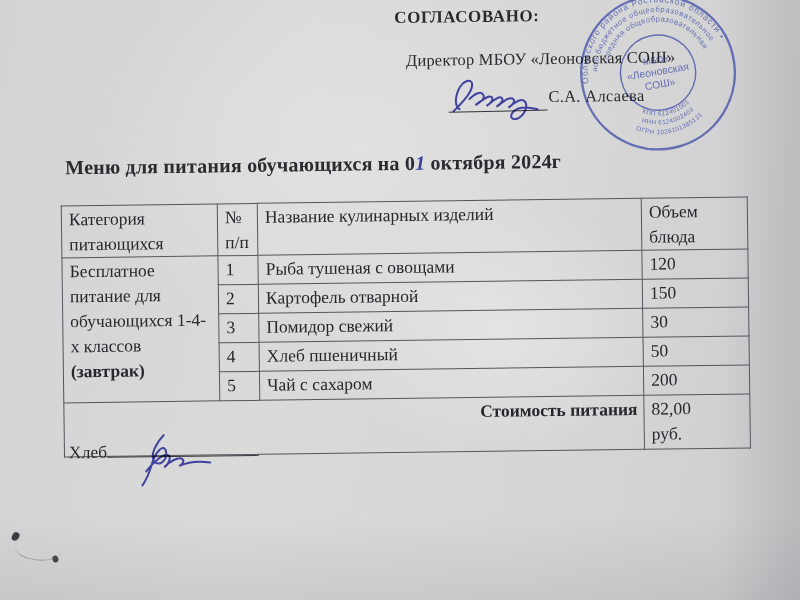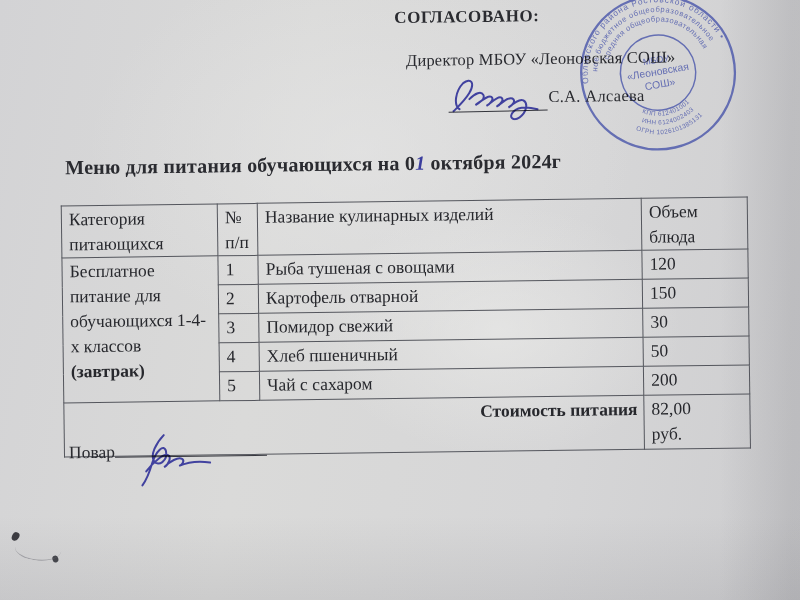--- a/index.html
+++ b/index.html
@@ -146,21 +146,21 @@
     <tr>
       <td class="footlabel" colspan="3">Стоимость питания</td>
       <td class="footval vol">
         <div>82,00</div>
         <div>руб.</div>
       </td>
     </tr>
   </tbody>
     </table>
 
-  <div class="abs cook"><span>Повар</span><span class="cookline"></span></div>
+  <div class="abs cook"><span>Хлеб</span><span class="cookline"></span></div>
 
   <svg class="abs sigsvg" style="left:130px;top:428px;" width="90" height="56" viewBox="0 0 90 56">
     <path d="M32,4 C24,12 18,24 22,30 C26,36 36,30 34,20 C32,12 24,20 20,32 C17,42 13,50 10,54
              M14,40 C22,30 32,22 36,24 C40,26 36,34 32,36 C38,30 46,26 50,28 C53,30 50,34 47,35 C54,32 66,30 78,32" fill="none" stroke="#41429f" stroke-width="2" stroke-linecap="round"></path>
   </svg>
 
   <div class="abs speck1"></div>
   <div class="abs speck2"></div>
   <div class="abs scratch"></div>
 

